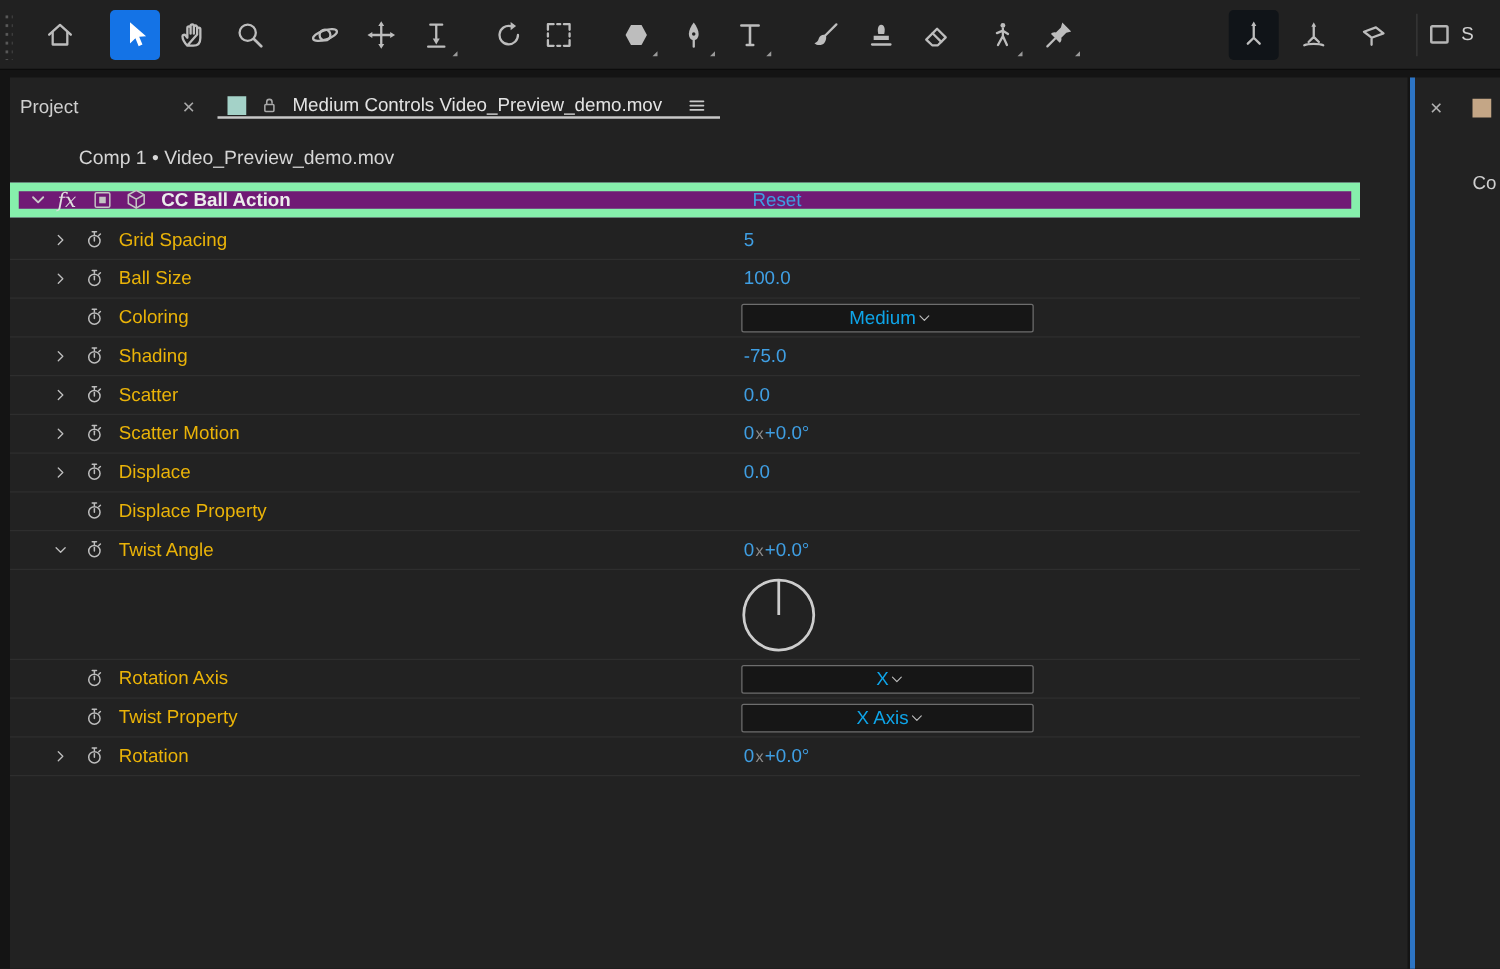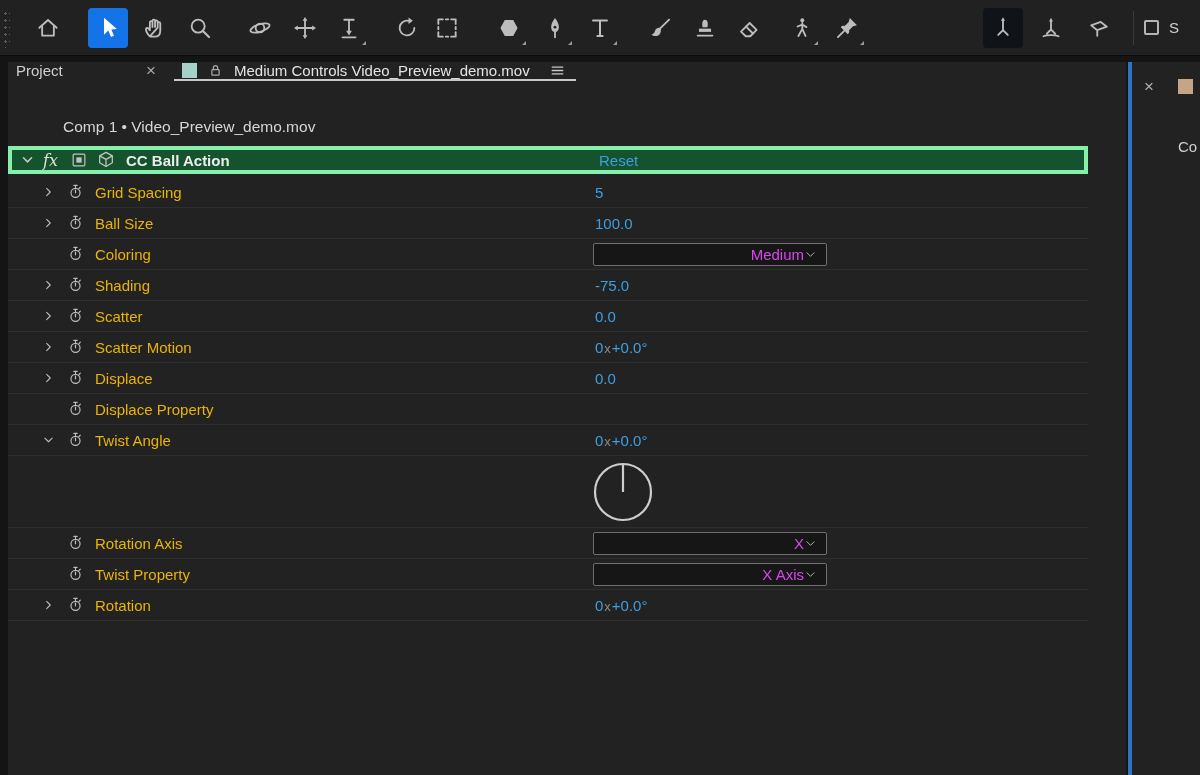--- a/index.html
+++ b/index.html
@@ -58,58 +58,58 @@
   .snap { display:flex; align-items:center; gap:10px; width:56px; overflow:hidden; flex:none; }
   .snapbox { width:15px; height:15px; border:2px solid #b5b5b5; border-radius:2px; flex:none; }
   .snaplabel { font-size:15px; color:#d0d0d0; }
 
   
   .workspace { position:absolute; top:62px; left:0; right:0; bottom:0; }
   .panel-main {
     position:absolute; left:8px; top:0; width:1118px; bottom:0; background:#222222;
   }
   
-  .tabbar { height:46px; display:flex; align-items:flex-start; }
+  .tabbar { height:46px; display:flex; align-items:center; }
   .tab { display:flex; align-items:center; font-size:15px; }
   .tab-project { padding-left:8px; width:152px; justify-content:space-between; color:#cfcfcf; padding-right:4px; }
   .closex { color:#a8a8a8; font-size:17px; line-height:1; }
   .tab-active {
     margin-left:14px; gap:11px; padding:0 10px 0 8px;
     border-bottom:2px solid #c8c8c8; color:#e3e3e3;
   }
   .swatch { width:15px; height:15px; background:var(--teal); flex:none; }
   .lock svg, .menuicon svg { display:block; }
   .menuicon { margin-left:8px; }
   
   .breadcrumb { height:38px; display:flex; align-items:center; padding-left:7px; font-size:15.5px; color:#d6d6d6;margin-left:48px; }
   
   .rows { margin-right:38px; }
   .row { position:relative; height:31px; border-bottom:1px solid #2e2e2e; font-size:15px; }
   .row > * { position:absolute; top:50%; transform:translateY(-50%); }
   .header-row {
-    height:28px; background:#14532d; border:4px solid #86efac; margin-bottom:3px;
+    height:28px; background:#701a75; border:7px solid #86efac; margin-bottom:3px;
   }
   .h-twirl { left:8px; width:15px; height:15px; }
   .fx { left:31px; font-family:"DejaVu Serif", serif; font-style:italic; font-size:16px; color:#e0e0e0; }
   .boxicon { left:58px; width:18px; height:18px; }
   .cubeicon { left:84px; width:20px; height:20px; }
   .effname { left:114px; font-weight:bold; color:#ececec; }
   .reset { left:587px; color:var(--blue); }
   .twirl { left:33px; width:15px; height:15px; }
   .twirl svg { width:15px; height:15px; display:block; }
   .sw { left:59px; width:17px; height:17px; }
   .sw svg { width:17px; height:17px; display:block; }
   .plabel { left:87px; color:#eab308; white-space:nowrap; }
   .pvalue { left:587px; color:var(--blue); white-space:nowrap; }
   .pvalue .mult { color:#8b8b8b; font-size:13px; padding:0 1px; }
   .dropdown {
     left:585px; top:4px; transform:none; width:234px; height:23px;
     background:#161616; border:1px solid #6e6e6e; border-radius:2px;
-    display:flex; align-items:center; justify-content:flex-end;
-    padding:0 9px 0 14px; color:#d946ef;
+    display:flex; align-items:center; justify-content:center;
+    padding:0 9px 0 14px; color:#0ea5e9;
   }
   .dropdown .ddval { font-size:15px; }
   .ddchev svg { width:13px; height:13px; display:block; }
   .dialrow { position:relative; height:72px; border-bottom:1px solid #2e2e2e; }
   .dial { position:absolute; left:584px; top:5px; width:62px; height:62px; }
   .dial svg { width:62px; height:62px; display:block; }
   
   .panel-right {
     position:absolute; left:1128px; right:0; top:0; bottom:0;
     background:#222222; border-left:4px solid var(--rp-accent);

